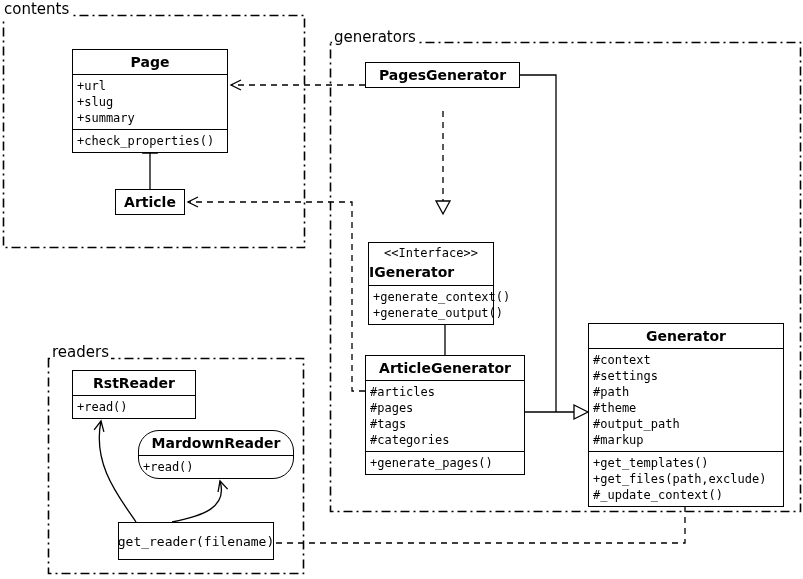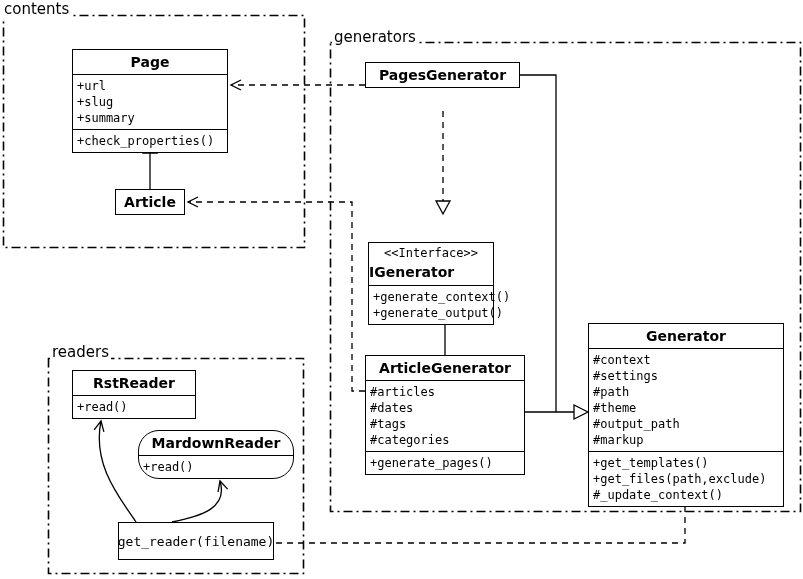--- a/index.html
+++ b/index.html
@@ -142,21 +142,21 @@
     <div class="uml-section">
       <div class="uml-member">+generate_context()</div>
       <div class="uml-member">+generate_output()</div>
     </div>
   </div>
 
   <div class="uml-class" style="left:365px; top:355px; width:160px;">
     <div class="uml-title">ArticleGenerator</div>
     <div class="uml-section">
       <div class="uml-member">#articles</div>
-      <div class="uml-member">#dates</div>
+      <div class="uml-member">#pages</div>
       <div class="uml-member">#tags</div>
       <div class="uml-member">#categories</div>
     </div>
     <div class="uml-section">
       <div class="uml-member">+generate_pages()</div>
     </div>
   </div>
 
   <div class="uml-class" style="left:588px; top:323px; width:196px;">
     <div class="uml-title">Generator</div>

